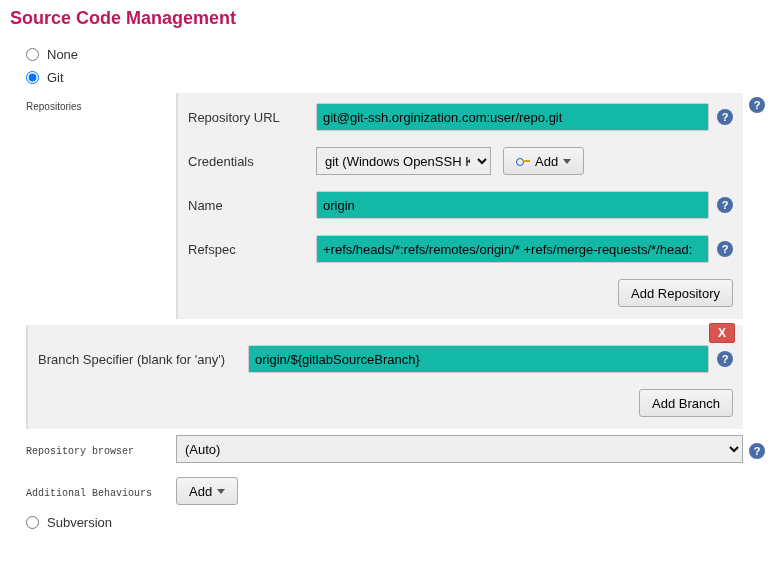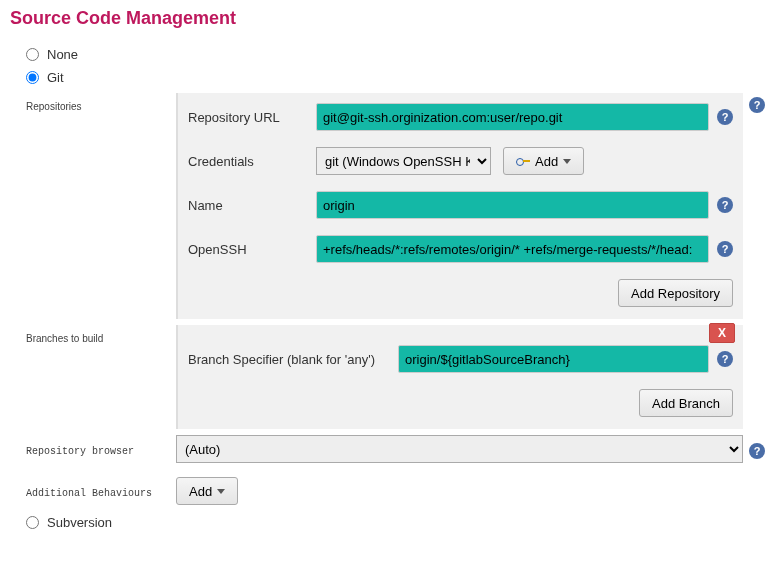--- a/index.html
+++ b/index.html
@@ -228,36 +228,35 @@
 
       <div class="inner-row">
         <div class="inner-label">Name</div>
         <div class="inner-field">
           <input type="text" value="origin" style="">
           <div class="help-icon inner-help">?</div>
         </div>
       </div>
 
       <div class="inner-row">
-        <div class="inner-label">OpenSSH</div>
+        <div class="inner-label">Refspec</div>
         <div class="inner-field">
           <input type="text" value="+refs/heads/*:refs/remotes/origin/* +refs/merge-requests/*/head:" style="">
           <div class="help-icon inner-help">?</div>
         </div>
       </div>
 
       <div class="right-action">
         <button class="btn">Add Repository</button>
       </div>
     </div>
     <div class="help-icon help-outer">?</div>
   </div>
 
   <div class="config-row">
-    <div class="config-label">Branches to build</div>
     <div class="group-box branch-box">
       <div class="delete-btn">X</div>
 
       <div class="inner-row">
         <div class="inner-label branch-label">Branch Specifier (blank for 'any')</div>
         <div class="inner-field">
           <input type="text" value="origin/${gitlabSourceBranch}" style="">
           <div class="help-icon inner-help">?</div>
         </div>
       </div>

